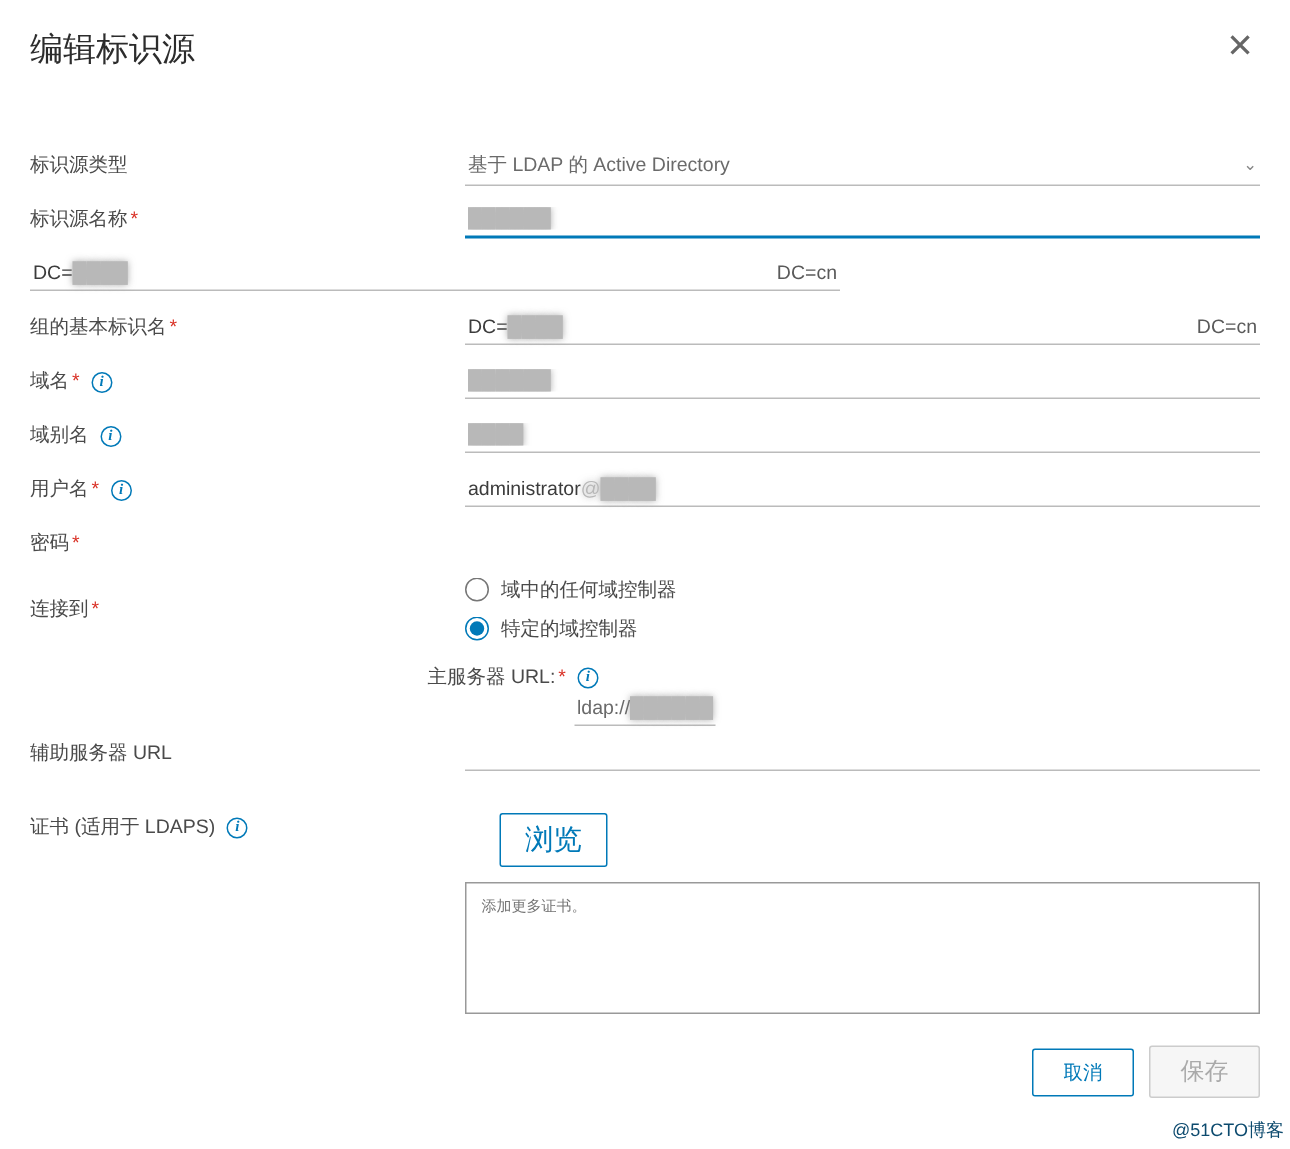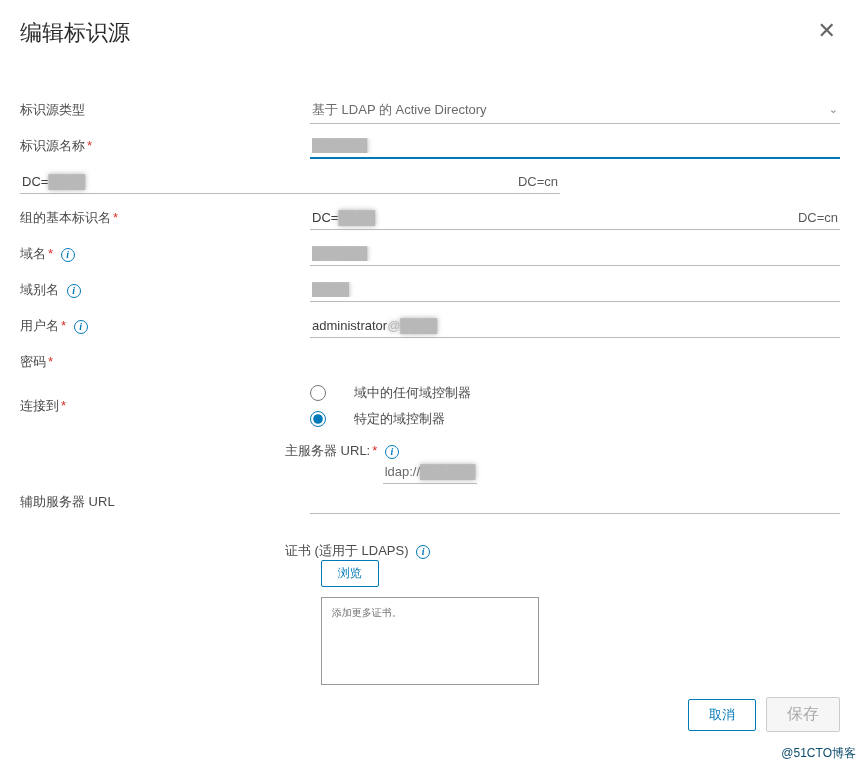--- a/index.html
+++ b/index.html
@@ -94,34 +94,34 @@
     }
     .u-input.blur-text {
       color: #b8b8b8;
       text-shadow: 0 0 5px rgba(120,120,120,0.6);
       filter: blur(0.3px);
     }
     .radio-row {
       display: flex;
       align-items: center;
       padding: 4px 0;
-      gap: 20px;
     }
     .radio-row input[type=radio]{
       width:16px;height:16px;margin-right:8px;accent-color:#0079b8;
     }
     .radio-label { color: #4a4a4a; }
     .browse-btn {
       border: 1px solid #0079b8;
       color: #0079b8;
       background: #fff;
       padding: 4px 16px;
-      font-size: 12px;
+      font-size: 19px;
       border-radius: 2px;
       cursor: pointer;
+      margin-left: 23px;
     }
     .cert-box {
       margin-top: 10px;
       border: 1px solid #999;
       width: 100%;
       height: 88px;
       padding: 8px 10px;
       color: #737373;
       font-size: 10px;
       resize: none;
@@ -280,21 +280,21 @@
   </div>
 </div>
 
 <div class="form-row">
   <div class="label-col">辅助服务器 URL</div>
   <div class="value-col">
     <input class="u-input" type="text" value="" style="">
   </div>
 </div>
 
-<div class="form-row gap-top-lg" style="align-items:center;flex-direction:column;">
+<div class="form-row gap-top-lg" style="align-items:flex-start;">
   <div class="label-col"><span>证书 (适用于 LDAPS)</span>  <span class="info-icon">i</span></div>
   <div class="value-col">
     <button class="browse-btn">浏览</button>
     <textarea class="cert-box" placeholder="添加更多证书。" style=""></textarea>
   </div>
 </div>
 
 <div class="footer-row">
   <button class="btn-cancel">取消</button>
   <button class="btn-save">保存</button>

